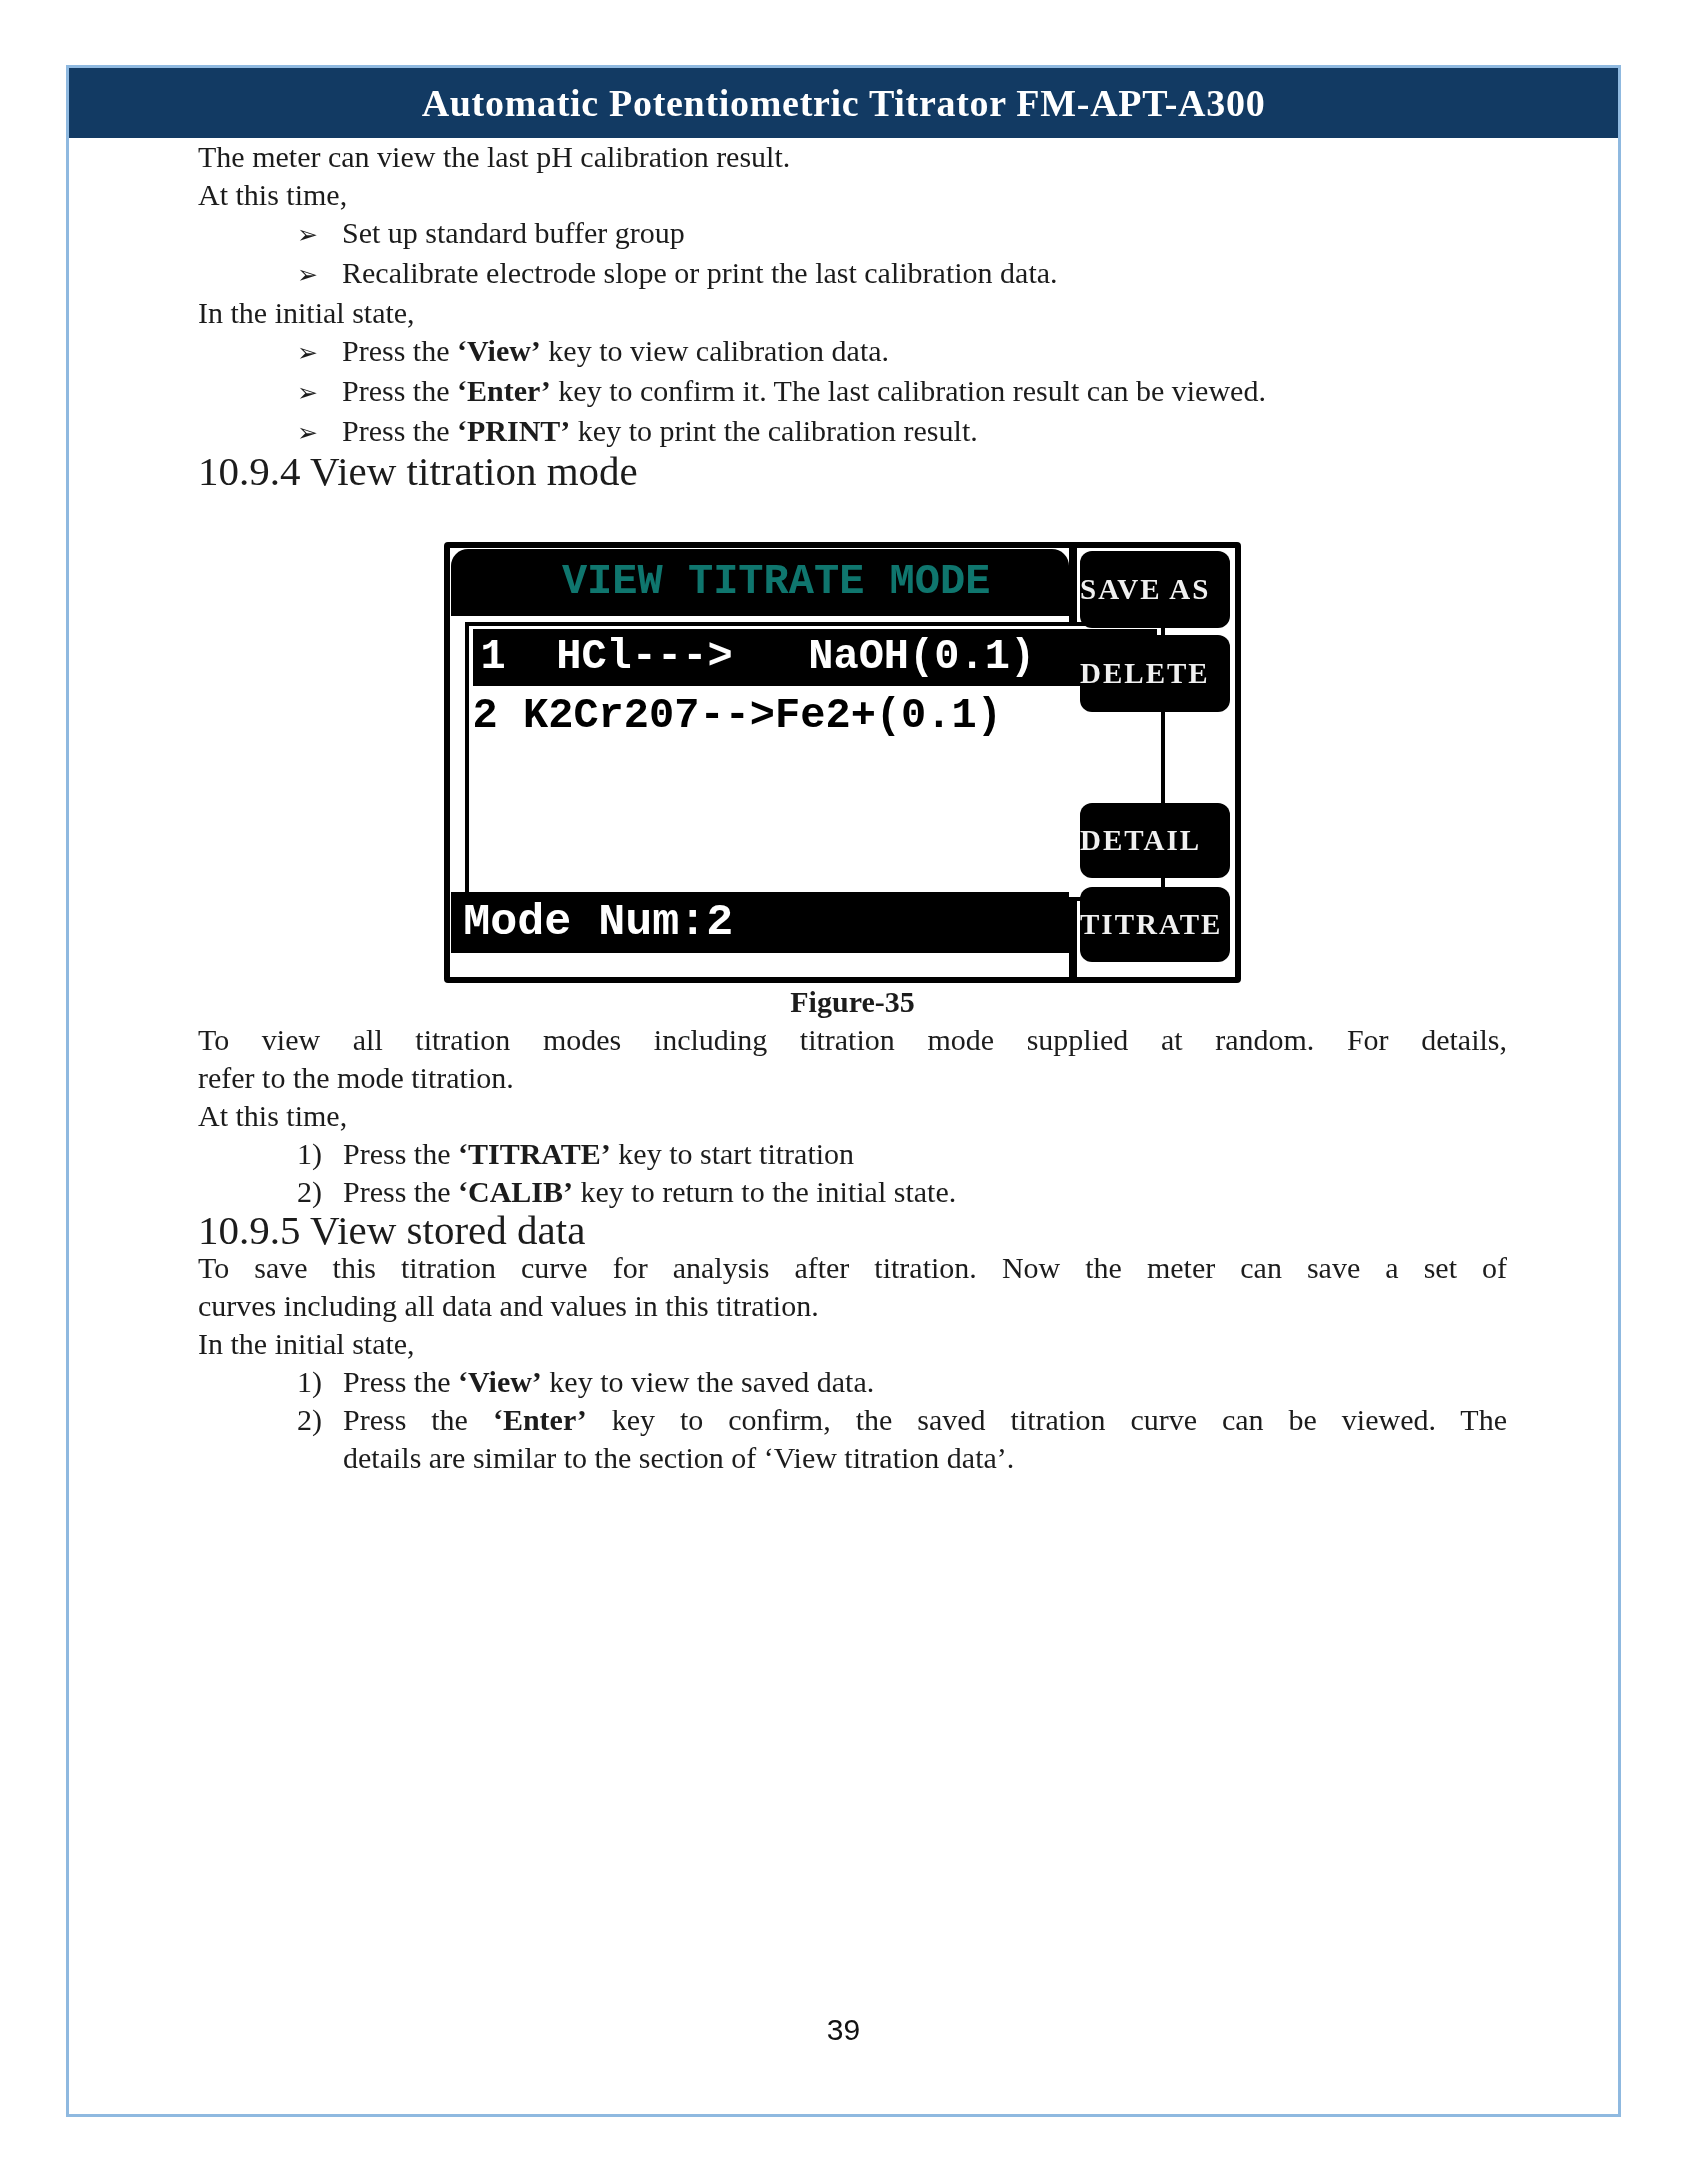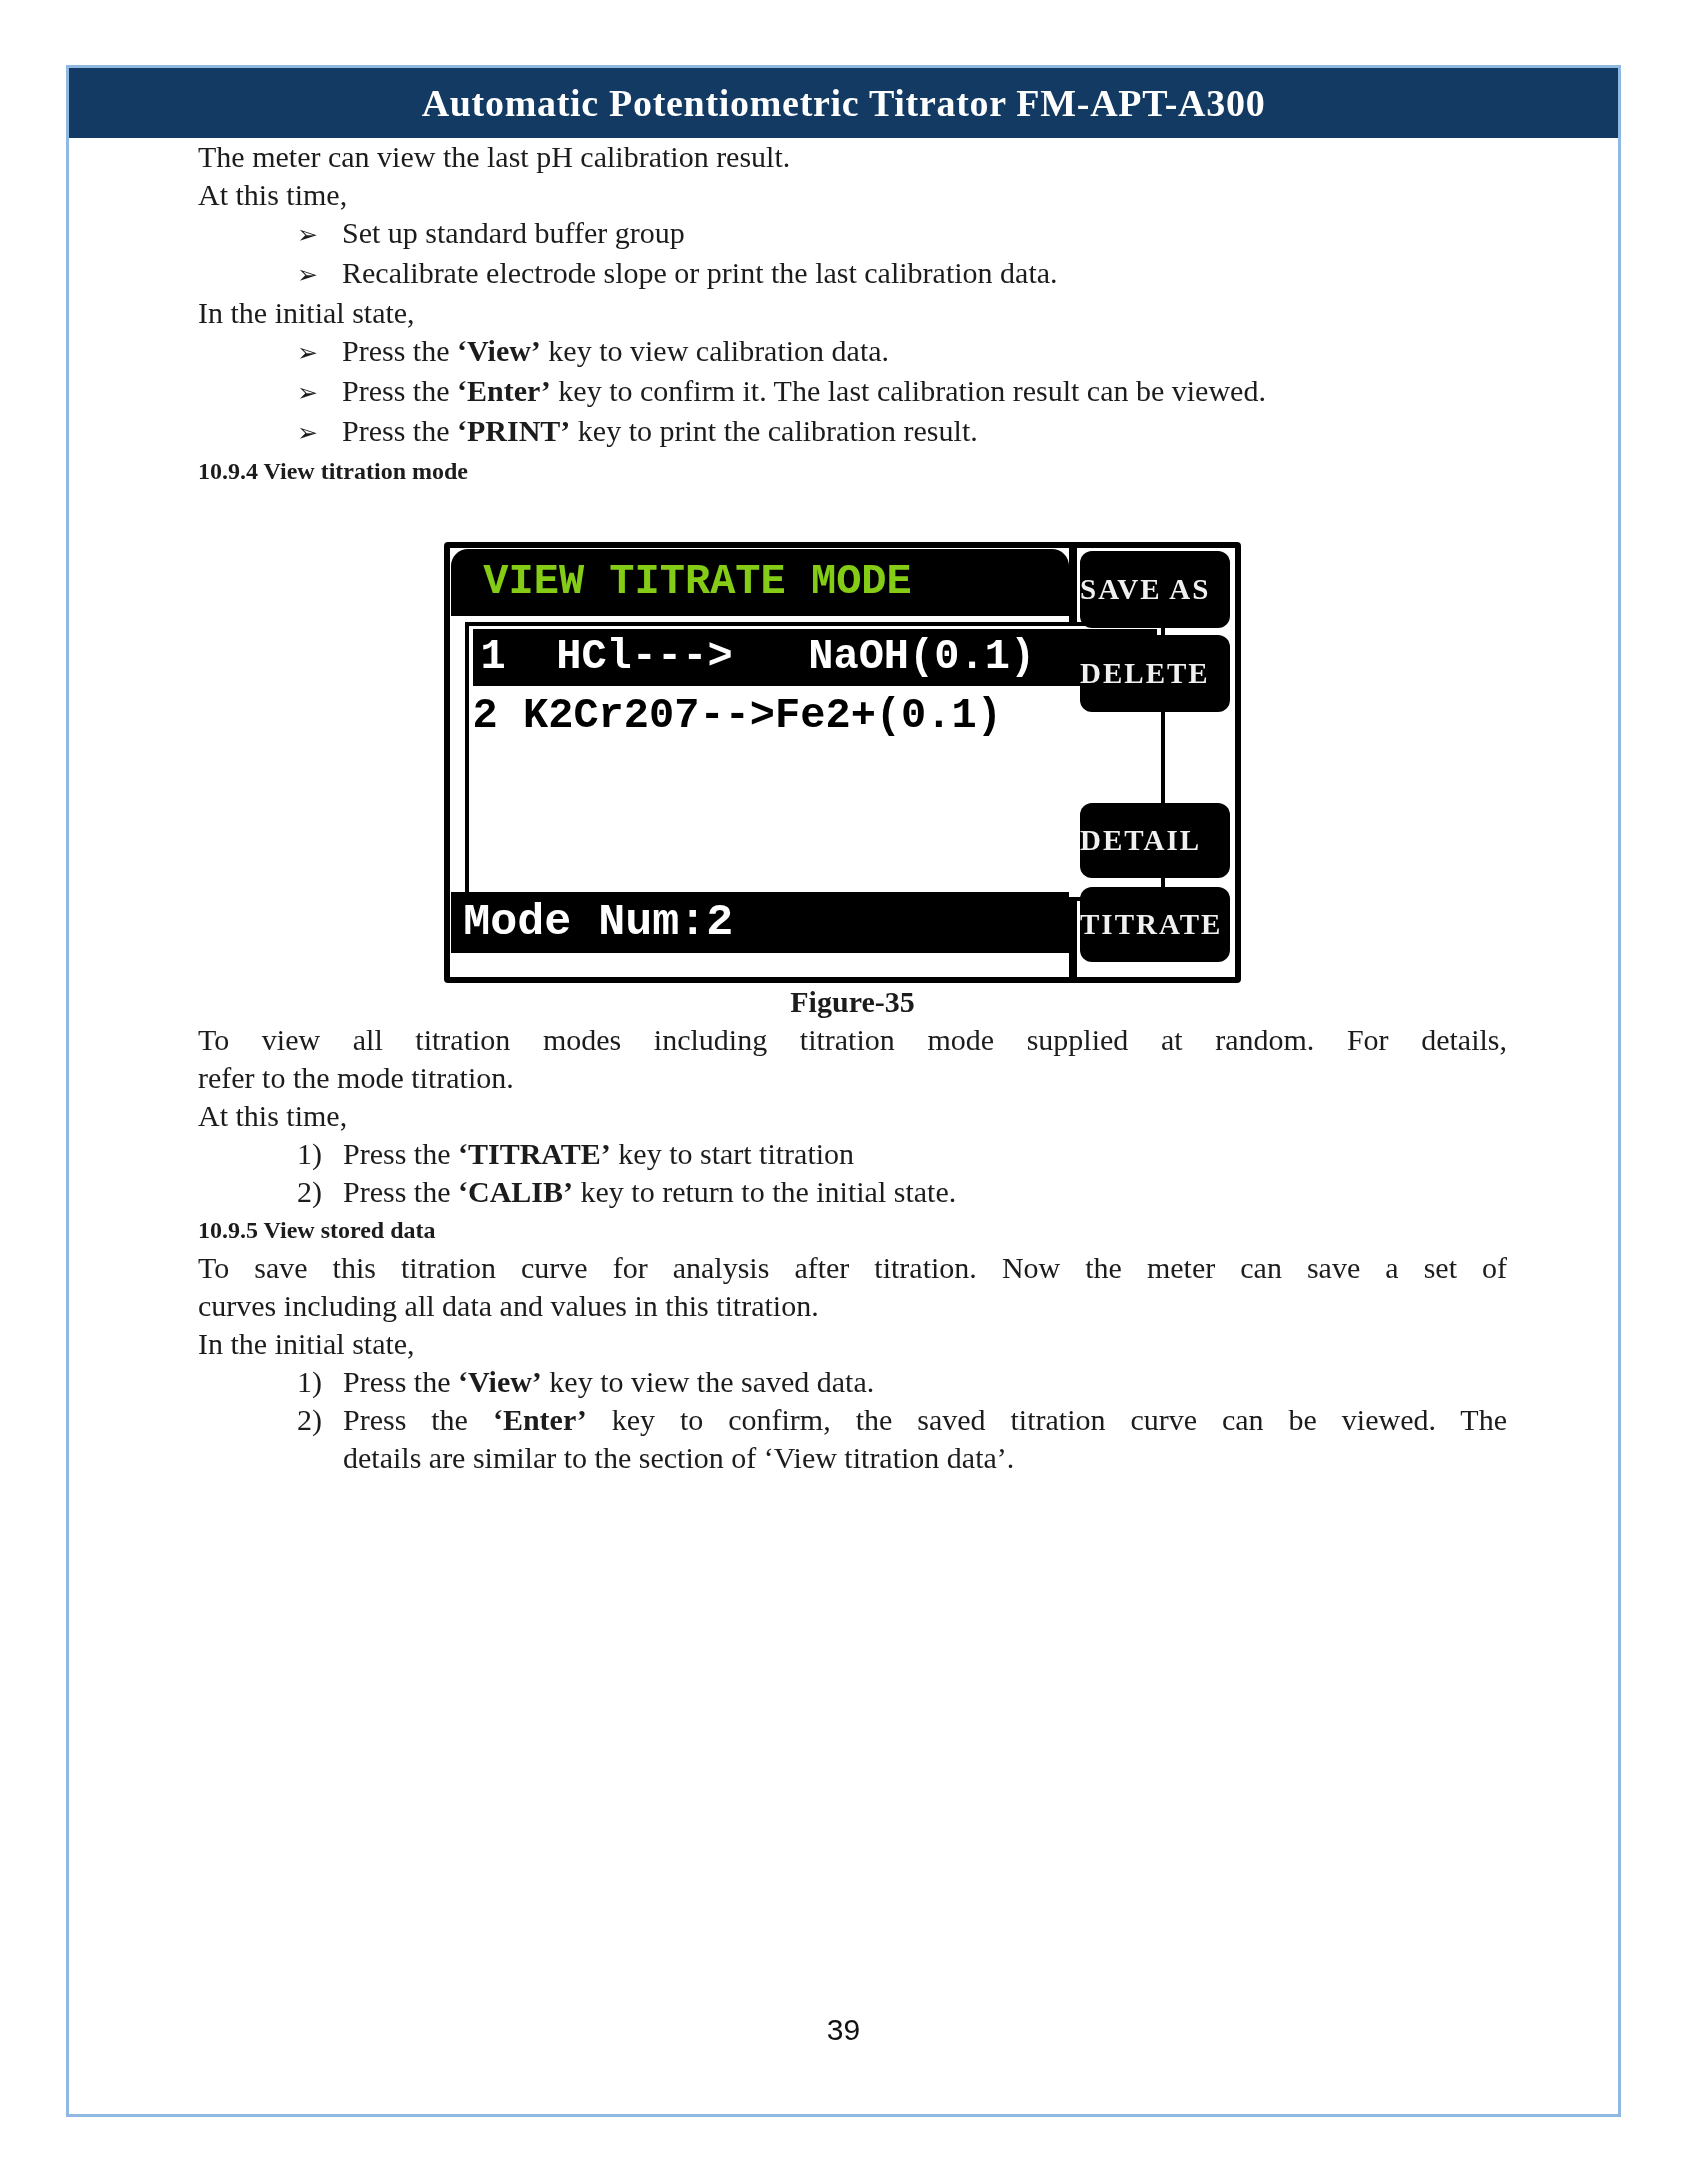--- a/index.html
+++ b/index.html
@@ -50,22 +50,22 @@
   .li { display: flex; align-items: baseline; margin-left: 99px; }
   .li .mk { flex: 0 0 46px; }
   .li .mk.arrow {
     flex: 0 0 45px;
     font-family: "DejaVu Sans", sans-serif;
     font-size: 25px;
   }
   .li .tx { flex: 1; }
   .ln { display: block; }
   .h {
-    font-weight: bold;
-    font-size: 24px;
+    font-weight: normal;
+    font-size: 41px;
     line-height: 38px;
     margin-left: 0;
   }
   .mt-first { margin-top: 56px; }
   .mt-h1094 { margin-top: 41px; }
   .mt-cap   { margin-top: 38px; }
   .mt-p2    { margin-top: 53px; }
   .mt-h1095 { margin-top: 33px; }
   .mt-p3    { margin-top: 9.3px; }
 
@@ -85,28 +85,29 @@
     left: 0; top: 0; bottom: 0;
     width: 619px;
     border-right: 8.6px solid #000000;
   }
   .lcd-title {
     position: absolute;
     top: 1.3px; left: 1.3px; right: 0;
     height: 67px;
     background: #000000;
     border-radius: 17px 17px 0 0;
-    color: #84cc16;
+    color: #0f766e;
     font-family: "Liberation Mono", monospace;
     font-weight: bold;
     font-size: 42px;
     line-height: 67px;
     padding-left: 32px;
     white-space: pre;
     box-sizing: border-box;
+    text-align: center;
   }
   .lcd-list {
     position: absolute;
     top: 74px; left: 14.6px;
     width: 700px; height: 279px;
     border: 4.6px solid #000000;
     box-sizing: border-box;
     background: #ffffff;
   }
   .lcd-row1 {

